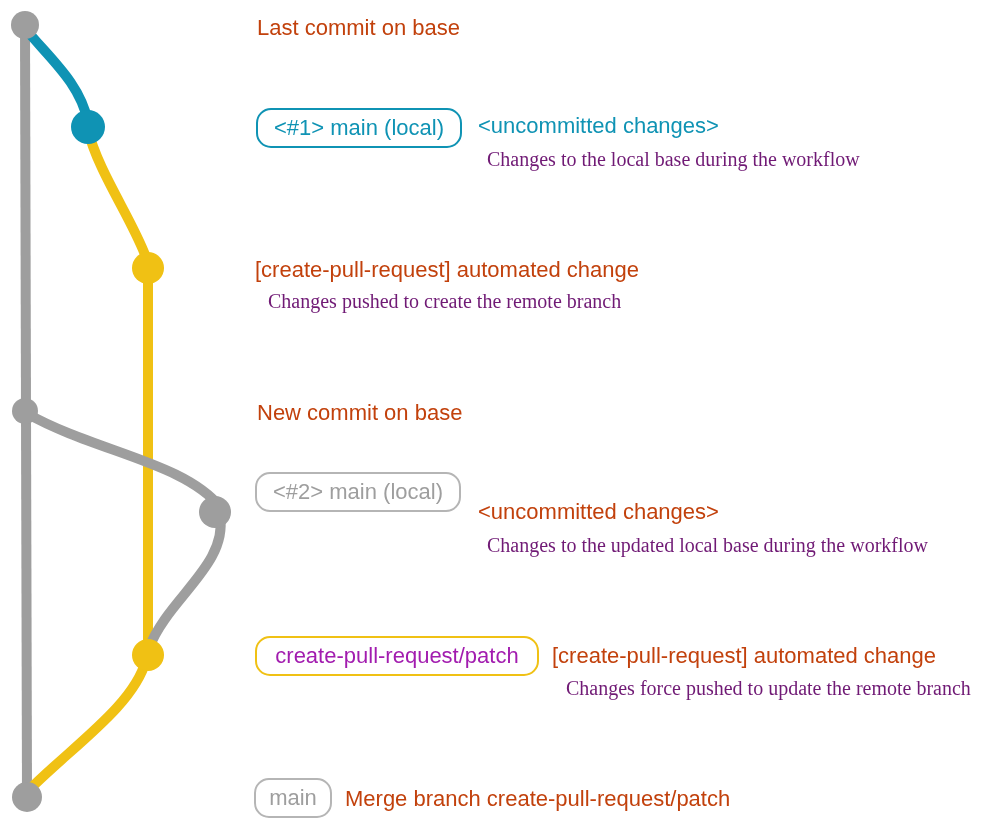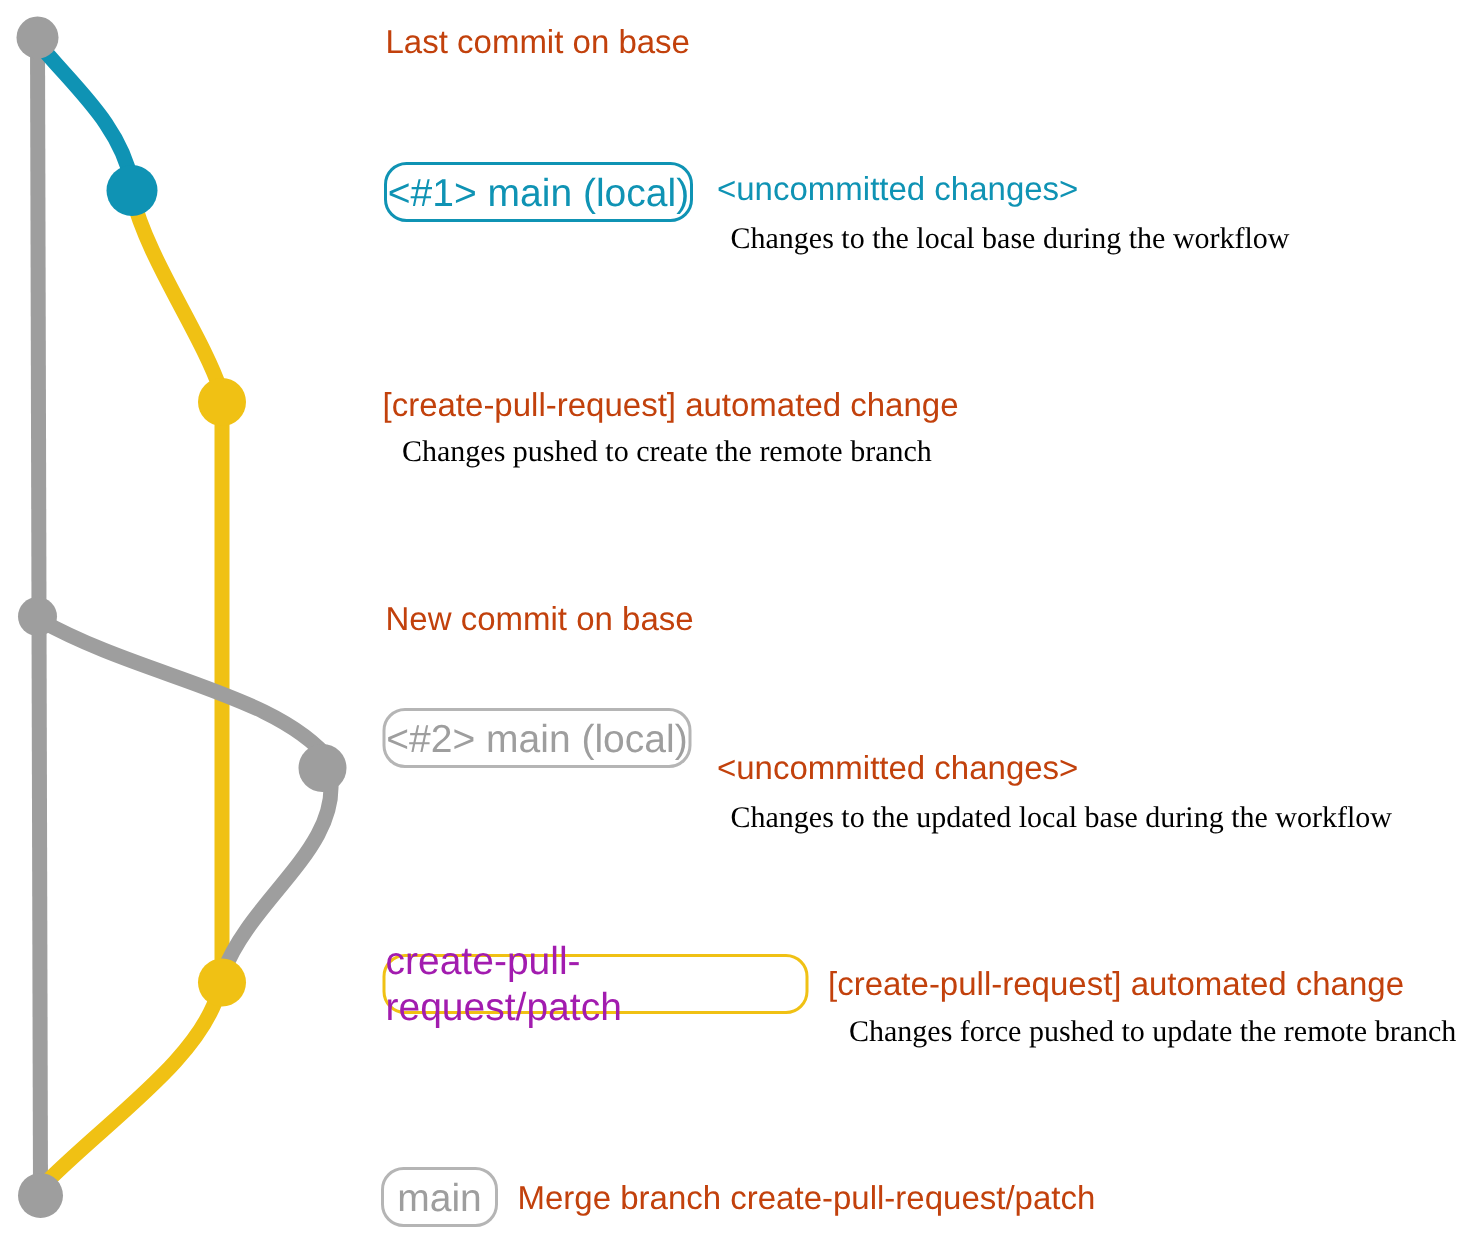--- a/index.html
+++ b/index.html
@@ -9,36 +9,36 @@
     height: 827px;
     background: #ffffff;
     overflow: hidden;
     font-family: "Liberation Sans", sans-serif;
   }
   .graph-svg { position: absolute; left: 0; top: 0; }
 
   .abs { position: absolute; white-space: nowrap; }
 
   .sans22 { font-family: "Liberation Sans", sans-serif; font-size: 22px; line-height: 26px; }
-  .serif20 { font-family: "Liberation Serif", serif; font-size: 20px; line-height: 24px; color: #000000; text-align: right; }
+  .serif20 { font-family: "Liberation Serif", serif; font-size: 20px; line-height: 24px; color: #701a75; text-align: right; }
 
   .gray-text   { color: #c2410c; }
   .teal-text   { color: #0f93b4; }
   .yellow-text { color: #c2410c; }
 
   .branch-box {
     position: absolute;
     box-sizing: border-box;
     height: 40px;
     border-radius: 15px;
     border: 2px solid;
     display: flex;
     align-items: center;
     justify-content: center;
-    font-size: 26px;
+    font-size: 22px;
     font-family: "Liberation Sans", sans-serif;
   }
   .teal-box   { border-color: #0f93b4; color: #0f93b4; }
   .gray-box   { border-color: #b5b5b5; color: #9e9e9e; }
   .yellow-box { border-color: #f0c114; color: #a21caf; }
 
   .stroke-gray   { stroke: #9e9e9e; }
   .stroke-teal   { stroke: #0f93b4; }
   .stroke-yellow { stroke: #f0c114; }
   .fill-gray   { fill: #9e9e9e; }

